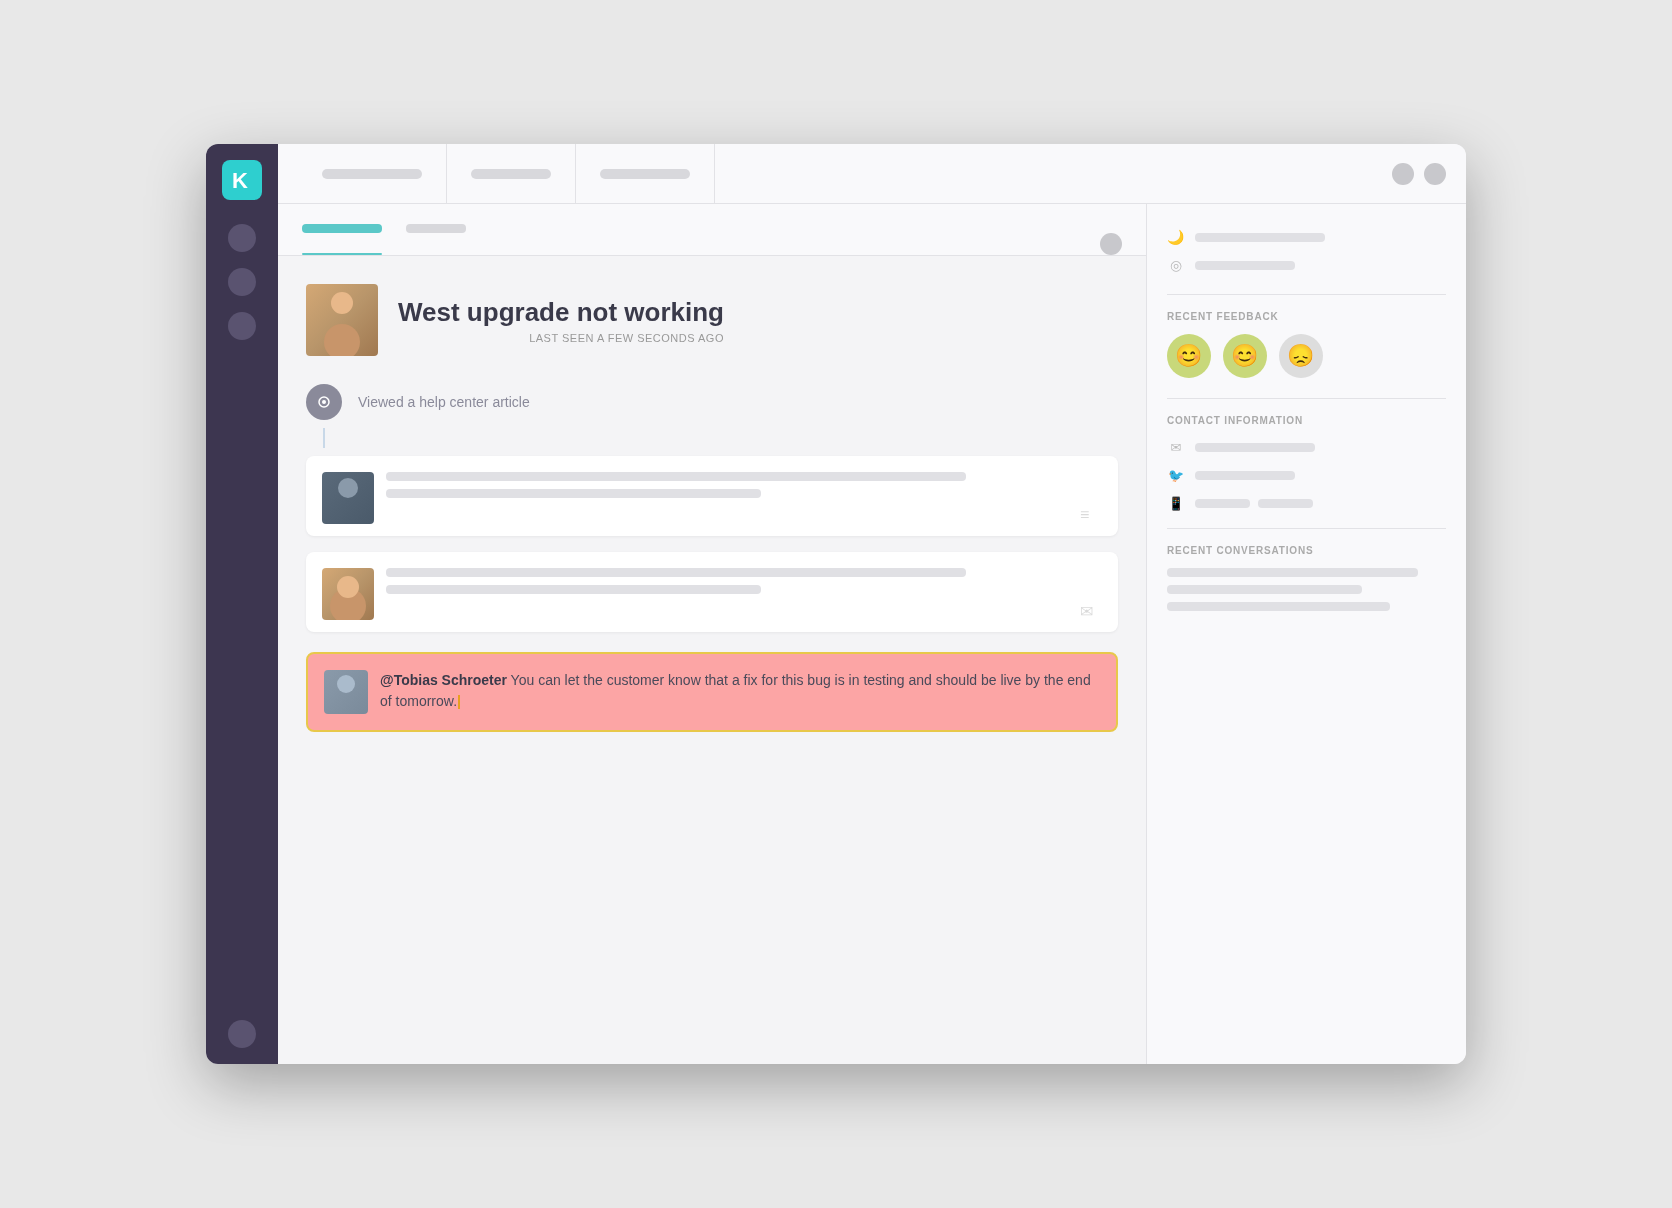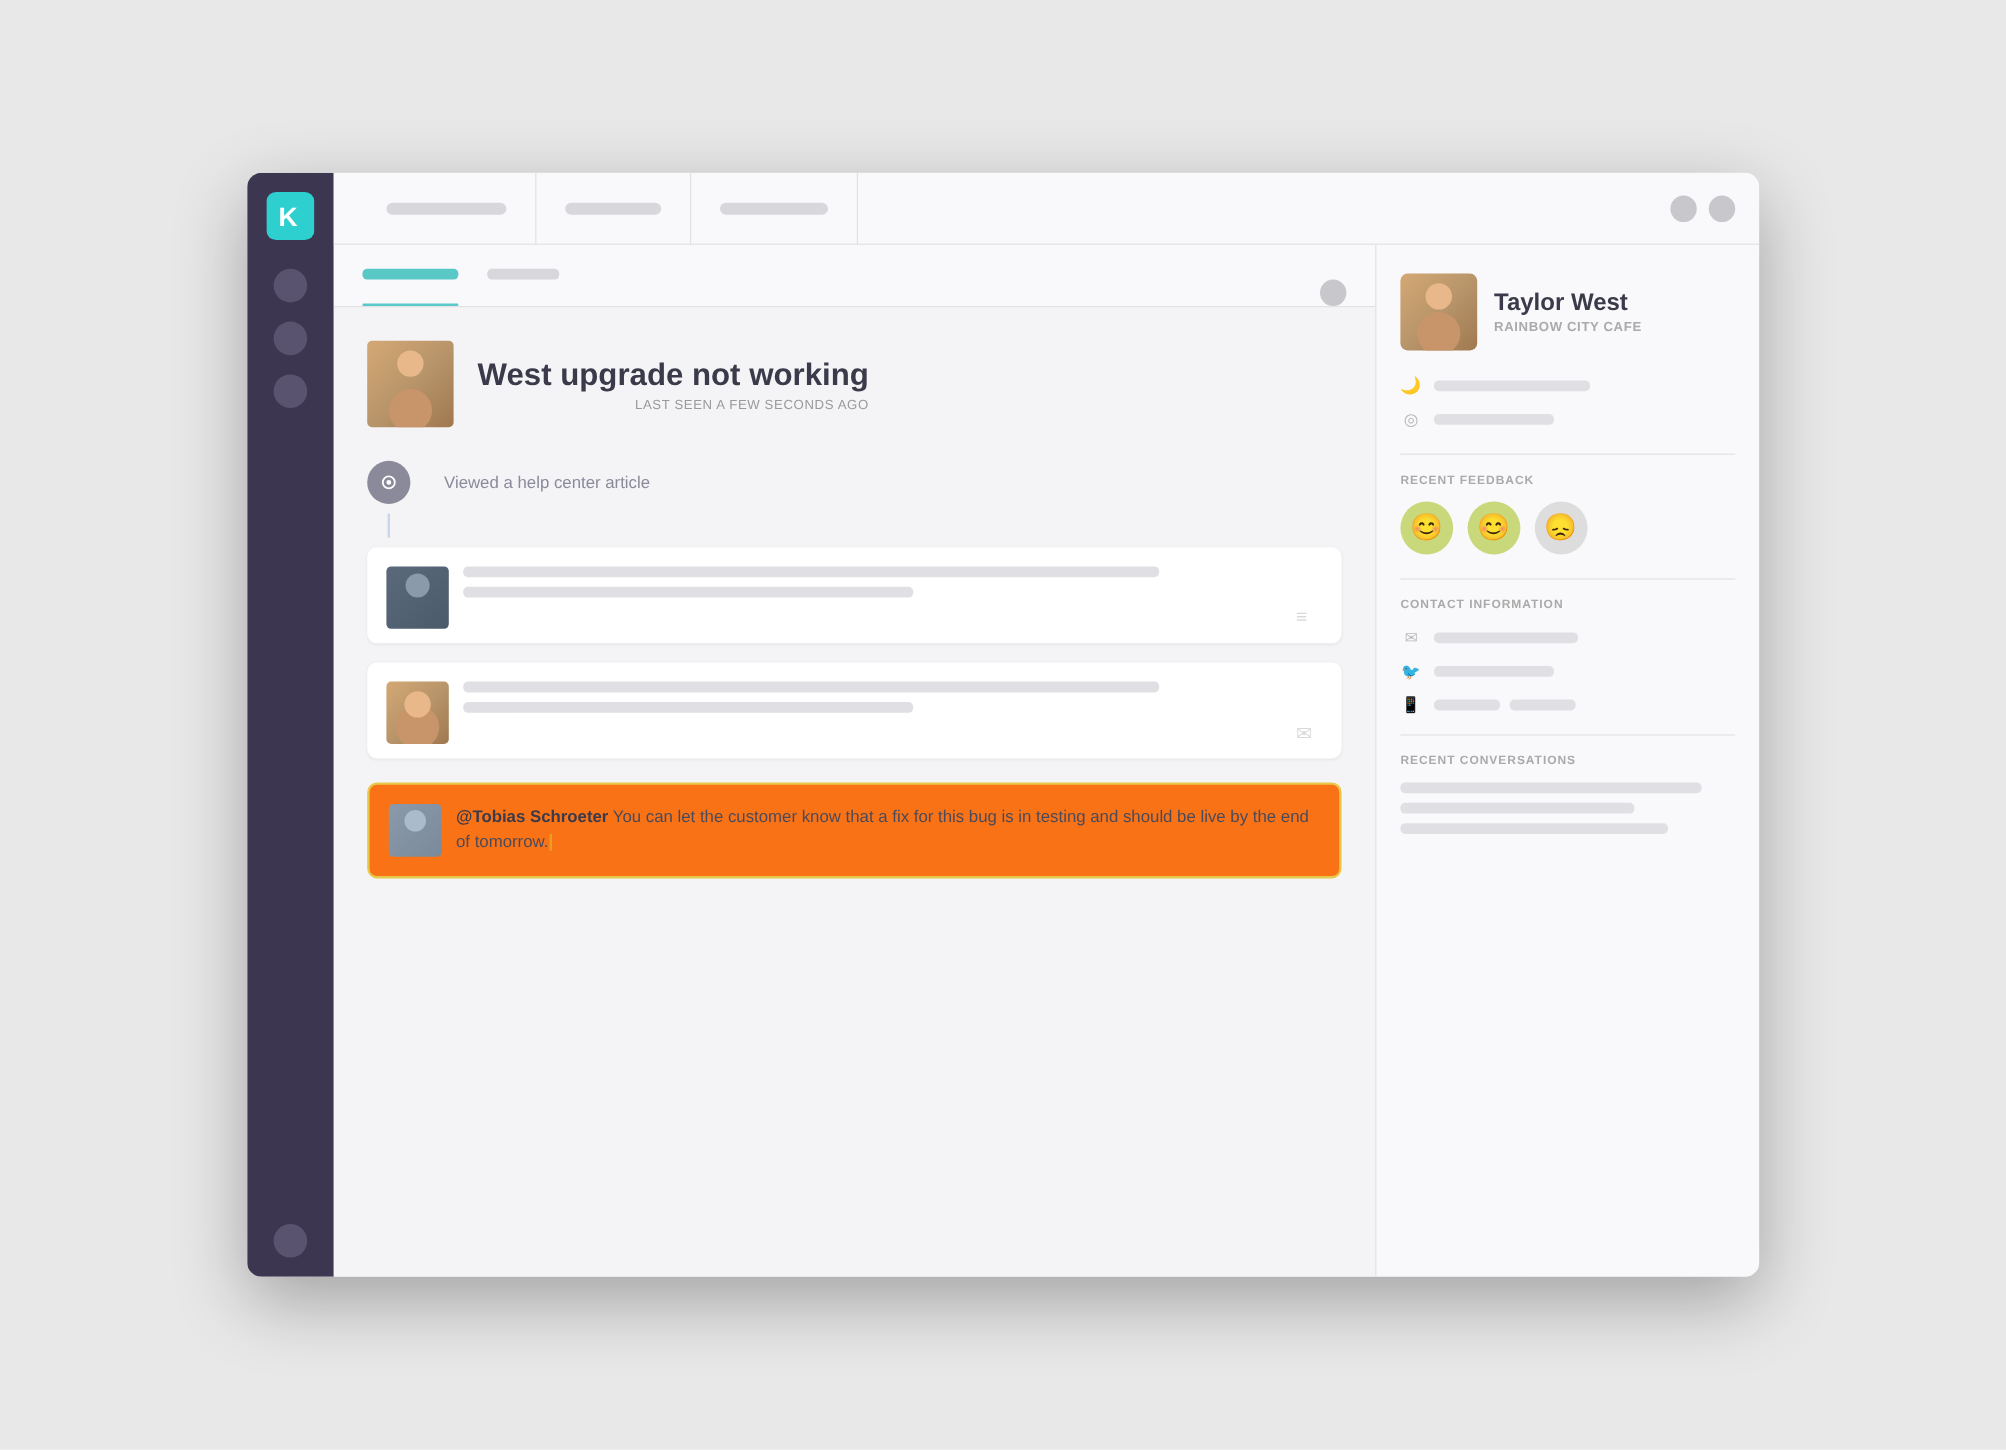--- a/index.html
+++ b/index.html
@@ -176,21 +176,21 @@
       text-transform: uppercase;
       letter-spacing: 0.5px;
       margin-top: 4px;
       text-align: right;
     }
     
     .activity-item {
       padding: 8px 28px;
       display: flex;
       align-items: center;
-      gap: 28px;
+      gap: 16px;
     }
     .activity-icon {
       width: 36px;
       height: 36px;
       border-radius: 50%;
       background: #8a8a9a;
       display: flex;
       align-items: center;
       justify-content: center;
       flex-shrink: 0;
@@ -233,21 +233,21 @@
       width: 22px;
       height: 18px;
       opacity: 0.3;
       font-size: 16px;
       color: #888;
       align-self: flex-end;
     }
     
     .note-composer {
       margin: 12px 28px 24px;
-      background: #f97316;
+      background: #fca5a5;
       border: 2px solid #e8c84a;
       border-radius: 8px;
       padding: 16px;
     }
     .note-composer-inner {
       display: flex;
       gap: 12px;
       align-items: flex-start;
     }
     .note-avatar {
@@ -586,27 +586,20 @@
             <div class="note-avatar avatar-note"></div>
             <div class="note-text">
               <span class="mention">@Tobias Schroeter</span><span> You can let the customer know that a fix for this bug is in testing and should be live by the end of tomorrow.</span><span class="note-cursor"></span>
             </div>
           </div>
         </div>
       </div>
 
       <div class="right-panel">
 
-        <div class="contact-header">
-          <div class="contact-avatar avatar-taylor"></div>
-          <div>
-            <div class="contact-name">Taylor West</div>
-            <div class="contact-company">RAINBOW CITY CAFE</div>
-          </div>
-        </div>
 
         <div class="contact-meta">
           <div class="meta-row">
             <div class="meta-icon">🌙</div>
             <div class="meta-bar long"></div>
           </div>
           <div class="meta-row">
             <div class="meta-icon">◎</div>
             <div class="meta-bar medium"></div>
           </div>

